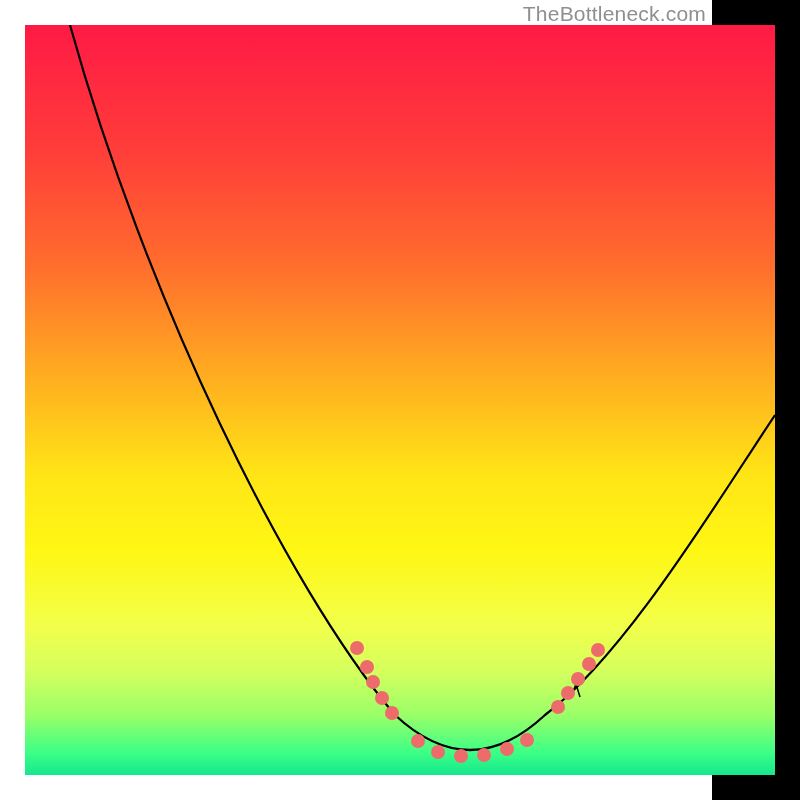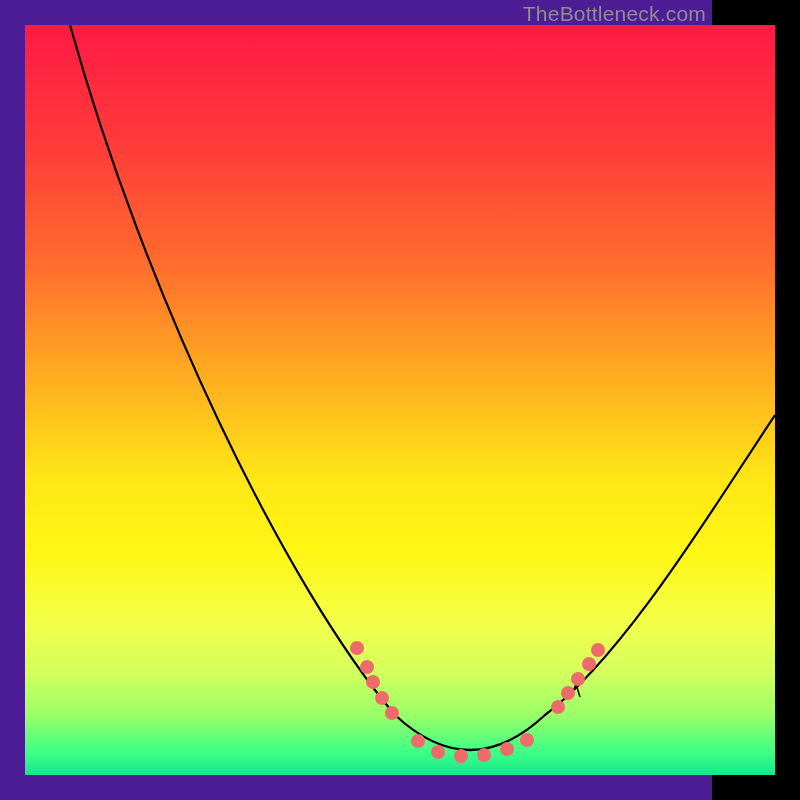--- a/index.html
+++ b/index.html
@@ -7,21 +7,21 @@
     padding: 0;
     width: 800px;
     height: 800px;
     background: #000;
     overflow: hidden;
   }
   .wrap {
     position: relative;
     width: 712px;
     height: 800px;
-    background: #4c1d95;
+    background: #ffffff;
   }
   .plot {
     position: absolute;
     left: 25px;
     top: 25px;
     width: 750px;
     height: 750px;
     background: linear-gradient(
       to bottom,
       #ff1a45 0%,

